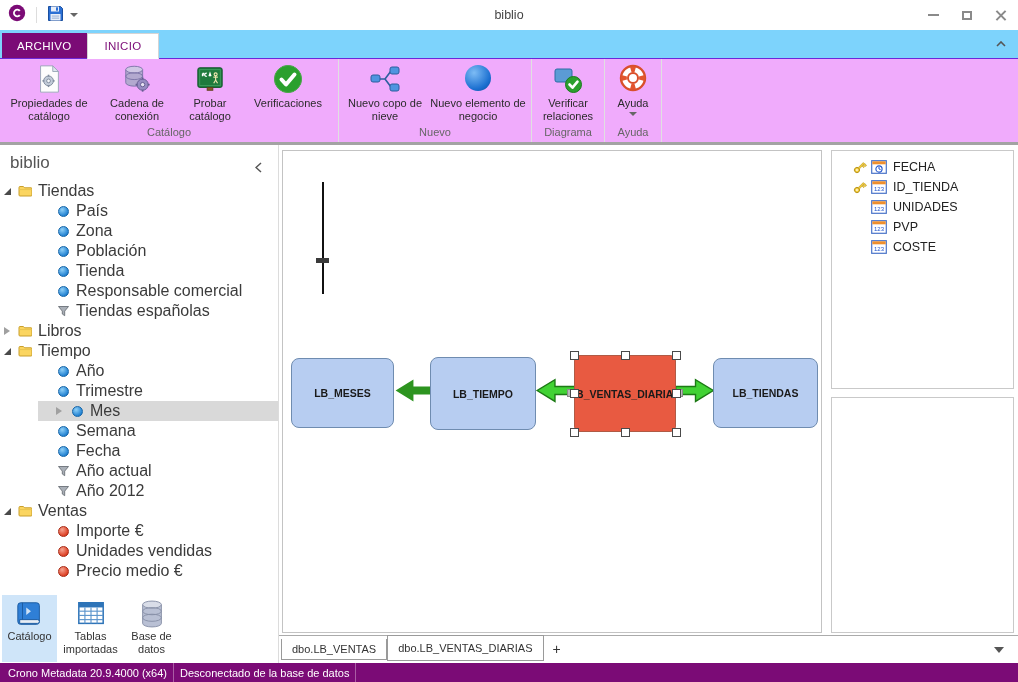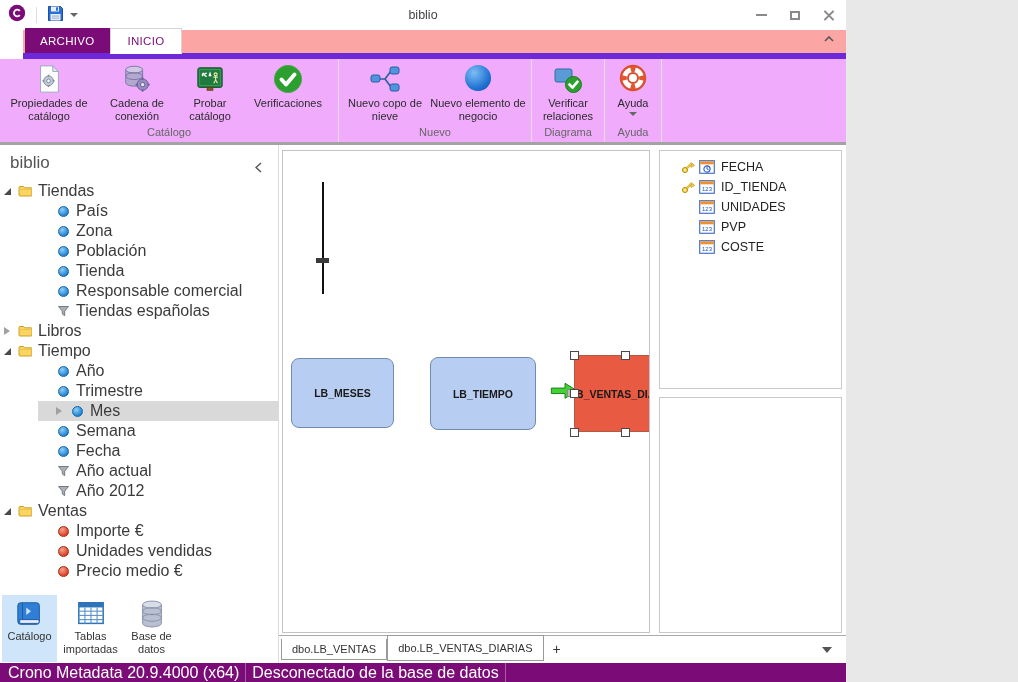--- a/index.html
+++ b/index.html
@@ -1,38 +1,38 @@
 <!DOCTYPE html>
 <html><head>
 <meta charset="utf-8">
 <style>
   * { margin:0; padding:0; box-sizing:border-box; }
   html,body { background:#e8e8e8; }
   body { font-family:"Liberation Sans", sans-serif; }
   #app {
-    position:relative; width:846px; height:682px; background:#fff;
+    position:relative; width:1018px; height:682px; background:#fff;
     overflow:hidden; color:#333;
   }
 
   
   .titlebar { position:relative; height:30px; background:#fff; display:flex; align-items:center; }
   .tb-left { display:flex; align-items:center; gap:6px; padding-left:8px; }
   .tb-sep { width:1px; height:16px; background:#ddd; margin:0 4px; }
   .caret-down { width:0; height:0; border-left:4px solid transparent; border-right:4px solid transparent; border-top:4px solid #666; }
   .tb-title { position:absolute; left:0; right:0; text-align:center; font-size:12.5px; color:#444; pointer-events:none; }
   .tb-btns { position:absolute; right:0; top:0; height:30px; display:flex; }
   .tb-btn { width:34px; height:30px; display:flex; align-items:center; justify-content:center; }
   .ico-min { width:11px; height:2px; background:#8a8a8a; }
   .ico-max { width:10px; height:9px; border:2px solid #8a8a8a; }
   .ico-close { position:relative; width:12px; height:12px; }
   .ico-close::before,.ico-close::after { content:""; position:absolute; left:5px; top:0; width:2px; height:13px; background:#8a8a8a; }
   .ico-close::before { transform:rotate(45deg);} .ico-close::after { transform:rotate(-45deg);}
 
   
-  .tabrow { position:relative; height:29px; border-bottom:6px solid #6d28d9; display:flex; align-items:flex-end; background:#fca5a5;margin-left:23px; }
+  .tabrow { position:relative; height:29px; border-bottom:1px solid #6d28d9; display:flex; align-items:flex-end; background:#7dd3fc; }
   .mtab { font-size:11.5px; letter-spacing:0.3px; display:flex; align-items:center; justify-content:center; }
   .mtab.archivo { background:#7b0b76; color:#fff; height:25px; padding:0 15px; margin-left:2px; }
   .mtab.inicio  { background:#fff; color:#7b0b76; height:26px; padding:0 17px; border:1px solid #d4d4d4; border-bottom:1px solid #fff; margin-bottom:-1px; }
   .ribbon-collapse { position:absolute; right:12px; bottom:7px; }
 
   
   .ribbon { height:86px; border-bottom:3px solid #a3a3a3; display:flex; background:#f0abfc; }
   .rgroup { display:flex; flex-direction:column; border-right:1px solid #e0e0e0; padding:0 3px; }
   .rbtns { flex:1; display:flex; align-items:flex-start; }
   .rbtn { display:flex; flex-direction:column; align-items:center; padding-top:2px; cursor:default; }
@@ -99,21 +99,21 @@
 
   
   .tabstrip { position:relative; height:28px; border-top:1px solid #ababab; display:flex; align-items:flex-start; background:#fff; }
   .dtab { border:1px solid #9a9a9a; background:#fff; font-size:11px; color:#333; display:flex; align-items:center; padding:0 10px; }
   .dtab.inactive { height:21px; margin-top:3px; margin-left:2px; border-top:none; }
   .dtab.active { height:26px; margin-top:-1px; }
   .newtab { width:26px; height:26px; display:flex; align-items:center; justify-content:center; font-size:14px; color:#333; }
   .strip-caret { position:absolute; right:14px; top:11px; width:0; height:0; border-left:5px solid transparent; border-right:5px solid transparent; border-top:6px solid #555; }
 
   
-  .statusbar { height:19px; background:#7b0b76; color:#fff; display:flex; align-items:center; font-size:16px; padding-left:8px; }
+  .statusbar { height:19px; background:#7b0b76; color:#fff; display:flex; align-items:center; font-size:11px; padding-left:8px; }
   .sb-sep { width:1px; height:19px; background:#aa5ca4; margin:0 6px; }
 </style>
 </head>
 <body>
 
 <div id="app">
 
   <div class="titlebar">
     <div class="tb-left">
       <span>

